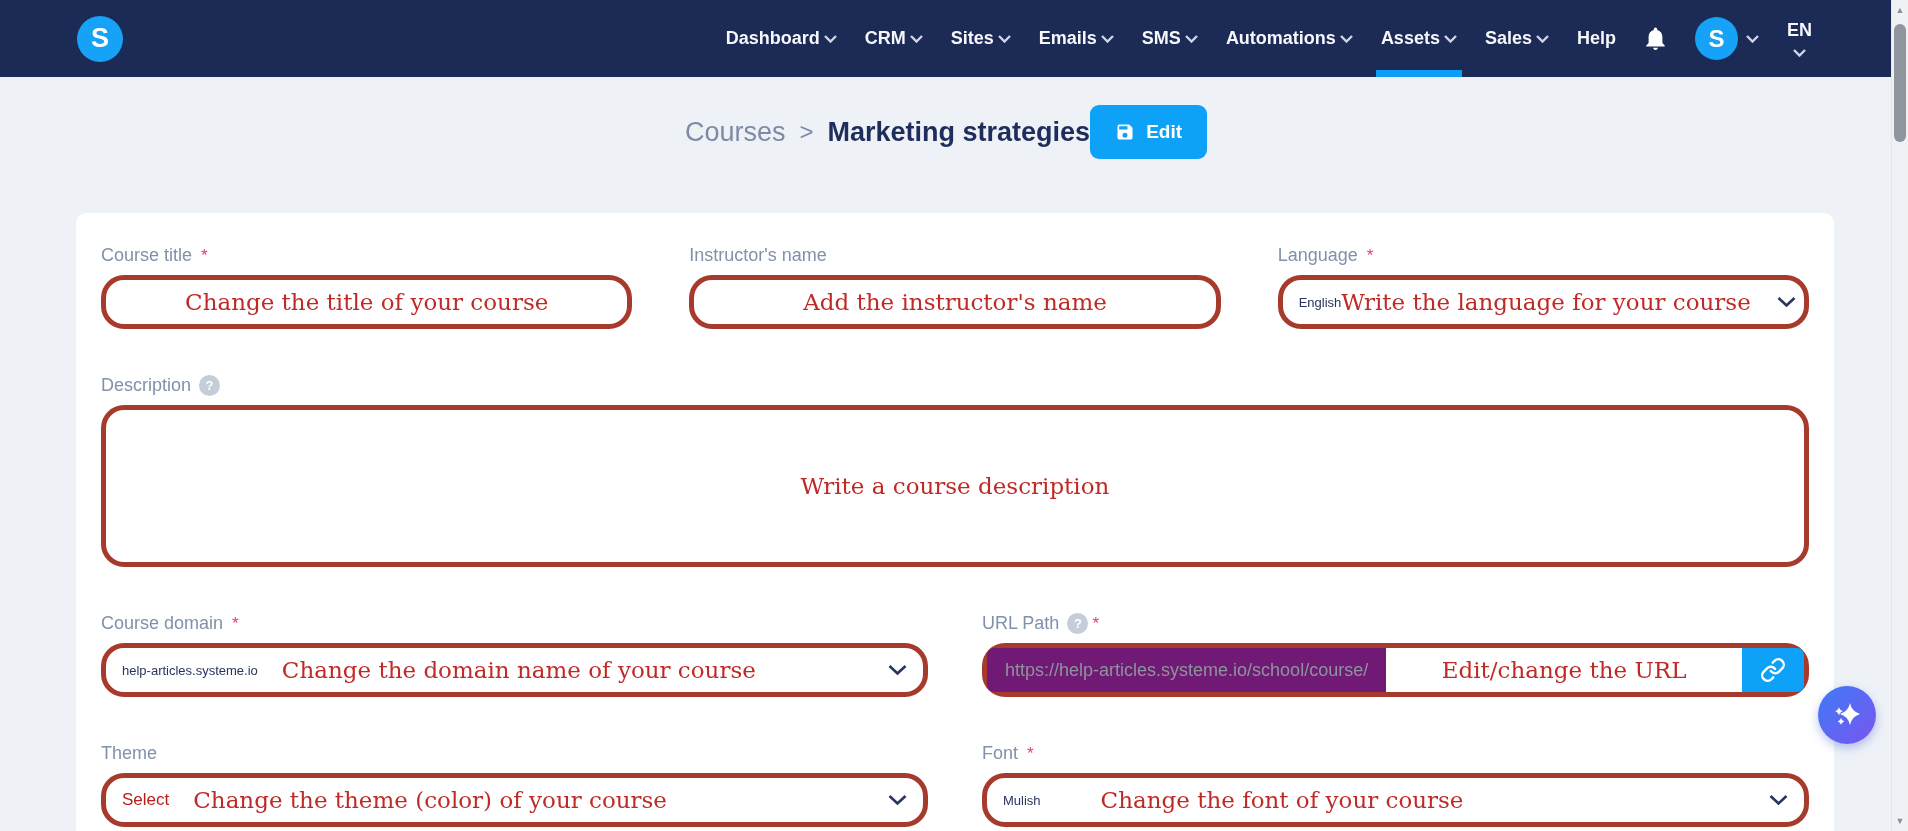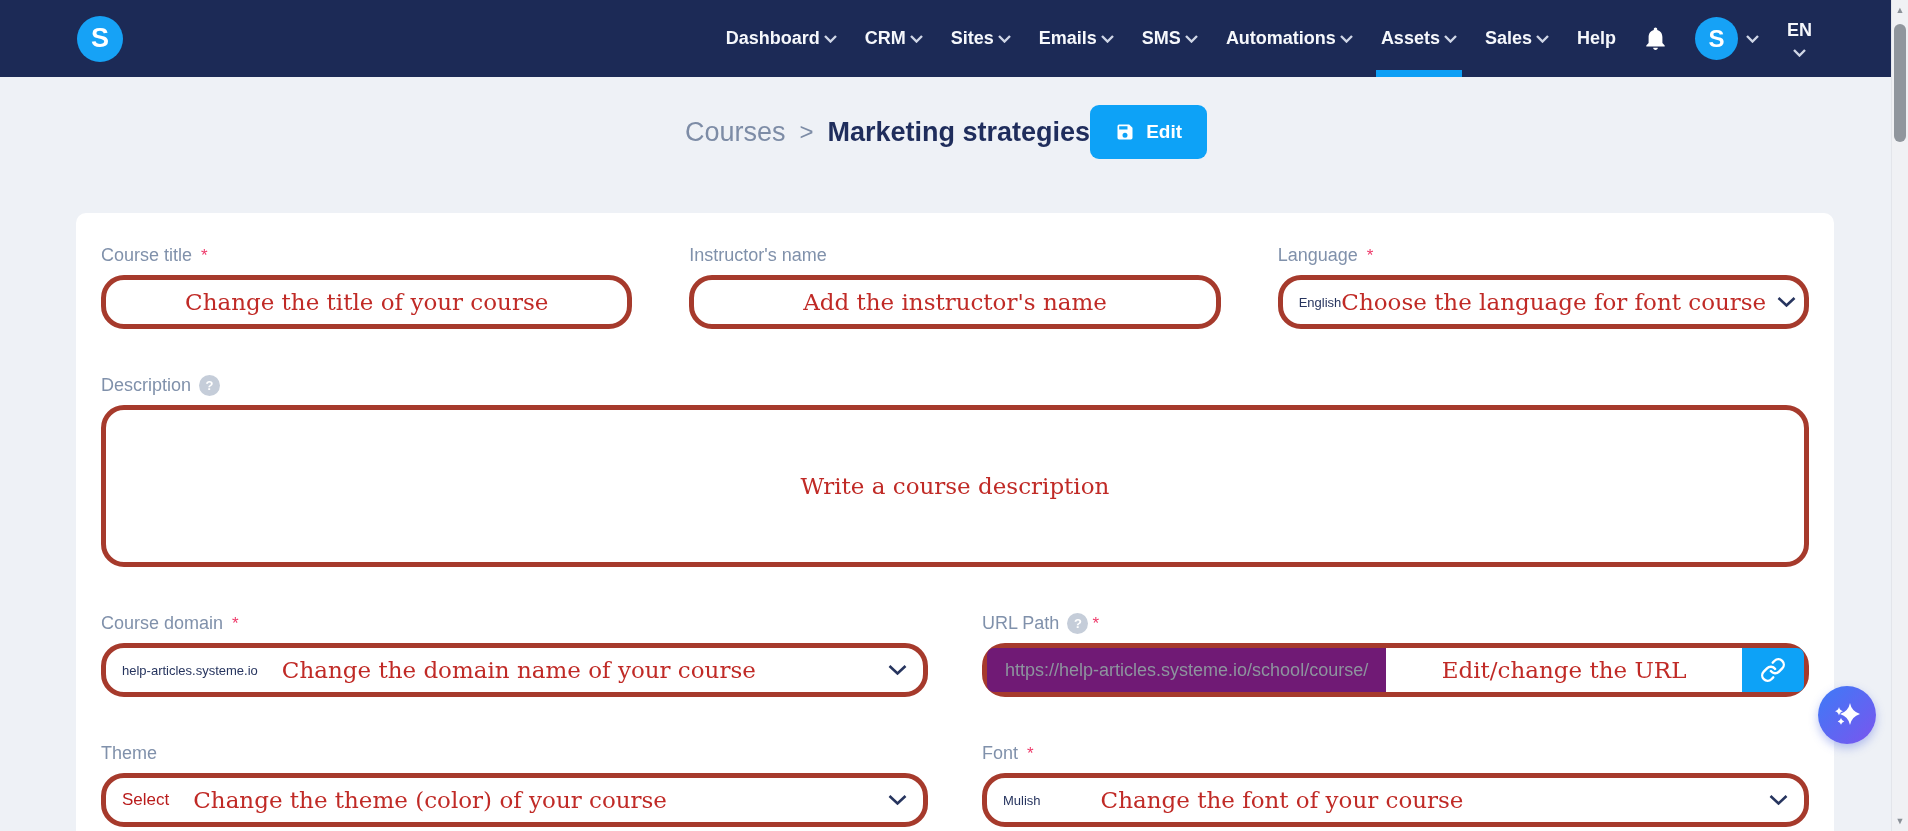--- a/index.html
+++ b/index.html
@@ -266,21 +266,21 @@
       </div>
     </div>
 
     <div>
       <div class="field-label">
         <span>Language</span>
           <span class="req">*</span>
       </div>
       <div class="anno-box">
         <span class="val">English</span>
-        <span class="anno-text">Choose the language for font course</span>
+        <span class="anno-text">Write the language for your course</span>
         <svg class="chev-n tight" viewBox="0 0 19 11">
             <polyline points="1.5,1.5 9.5,9 17.5,1.5"></polyline>
           </svg>
       </div>
     </div>
   </div>
 
   <div class="mt">
     <div class="field-label">
       <span>Description</span>

